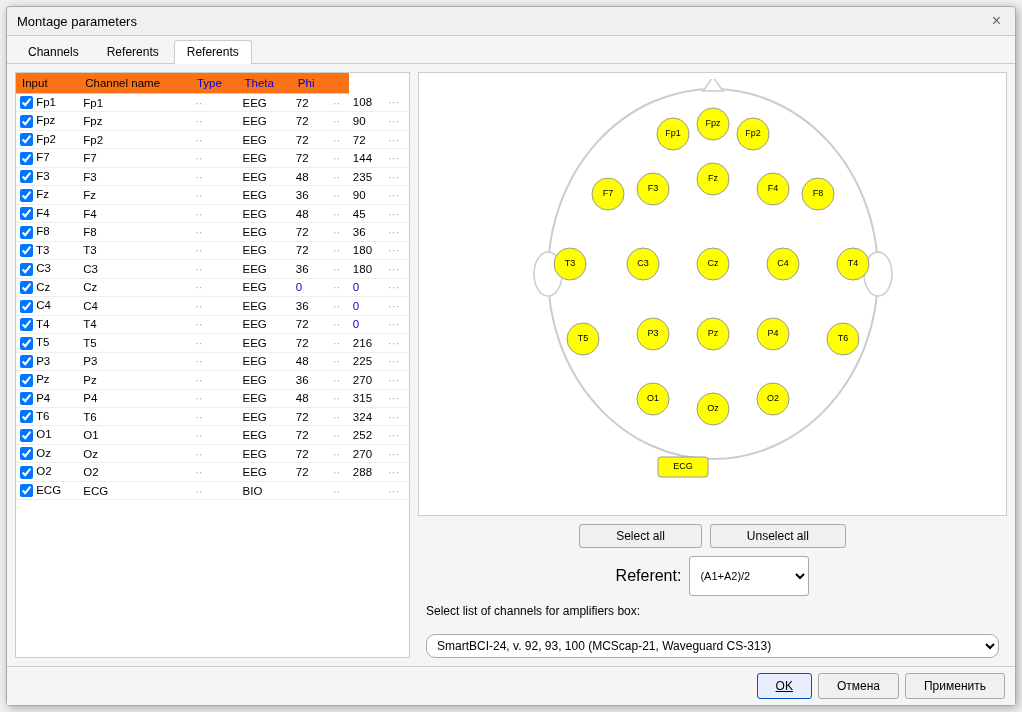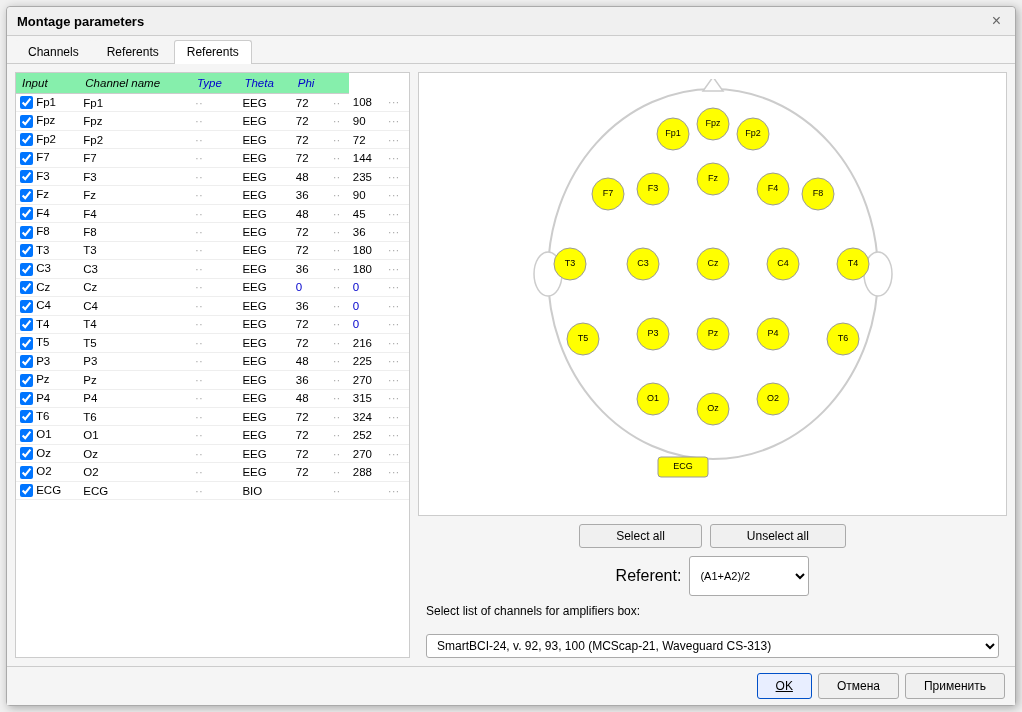--- a/index.html
+++ b/index.html
@@ -27,21 +27,21 @@
       background: #f0f0f0;
       border-bottom: 1px solid #ccc;
       padding: 6px 10px;
       display: flex;
       justify-content: space-between;
       align-items: center;
       border-radius: 4px 4px 0 0;
     }
     .title-bar-text {
       font-size: 13px;
-      font-weight: bold;
+      font-weight: normal;
       color: #000;
     }
     .close-btn {
       cursor: pointer;
       font-size: 16px;
       color: #666;
       border: none;
       background: none;
       padding: 0 4px;
       line-height: 1;
@@ -84,22 +84,21 @@
       border: 1px solid #ccc;
       background: #fff;
       overflow-y: auto;
     }
     .table {
       width: 100%;
       border-collapse: collapse;
       font-size: 11.5px;
     }
     .table thead tr {
-      background: #86efac;
-      font-style: italic;
+      background: #f97316;
     }
     .table th {
       padding: 4px 6px;
       text-align: left;
       border-bottom: 1px solid #ccc;
       font-weight: normal;
       white-space: nowrap;
     }
     .table th.blue { color: #0000cc; }
     .table td {
@@ -158,21 +157,21 @@
     .amplifier-row {
       display: flex;
       flex-direction: column;
       gap: 16px;
       padding: 0 8px;
     }
     .amplifier-row label { font-size: 12px; }
     .amplifier-select {
       padding: 3px 6px;
       border: 1px solid #aaa;
-      border-radius: 3px;
+      border-radius: 9px;
       font-size: 12px;
       background: #fff;
       width: 100%;
     }
     .footer {
       border-top: 1px solid #ccc;
       padding: 6px 10px;
       display: flex;
       justify-content: flex-end;
       gap: 6px;

